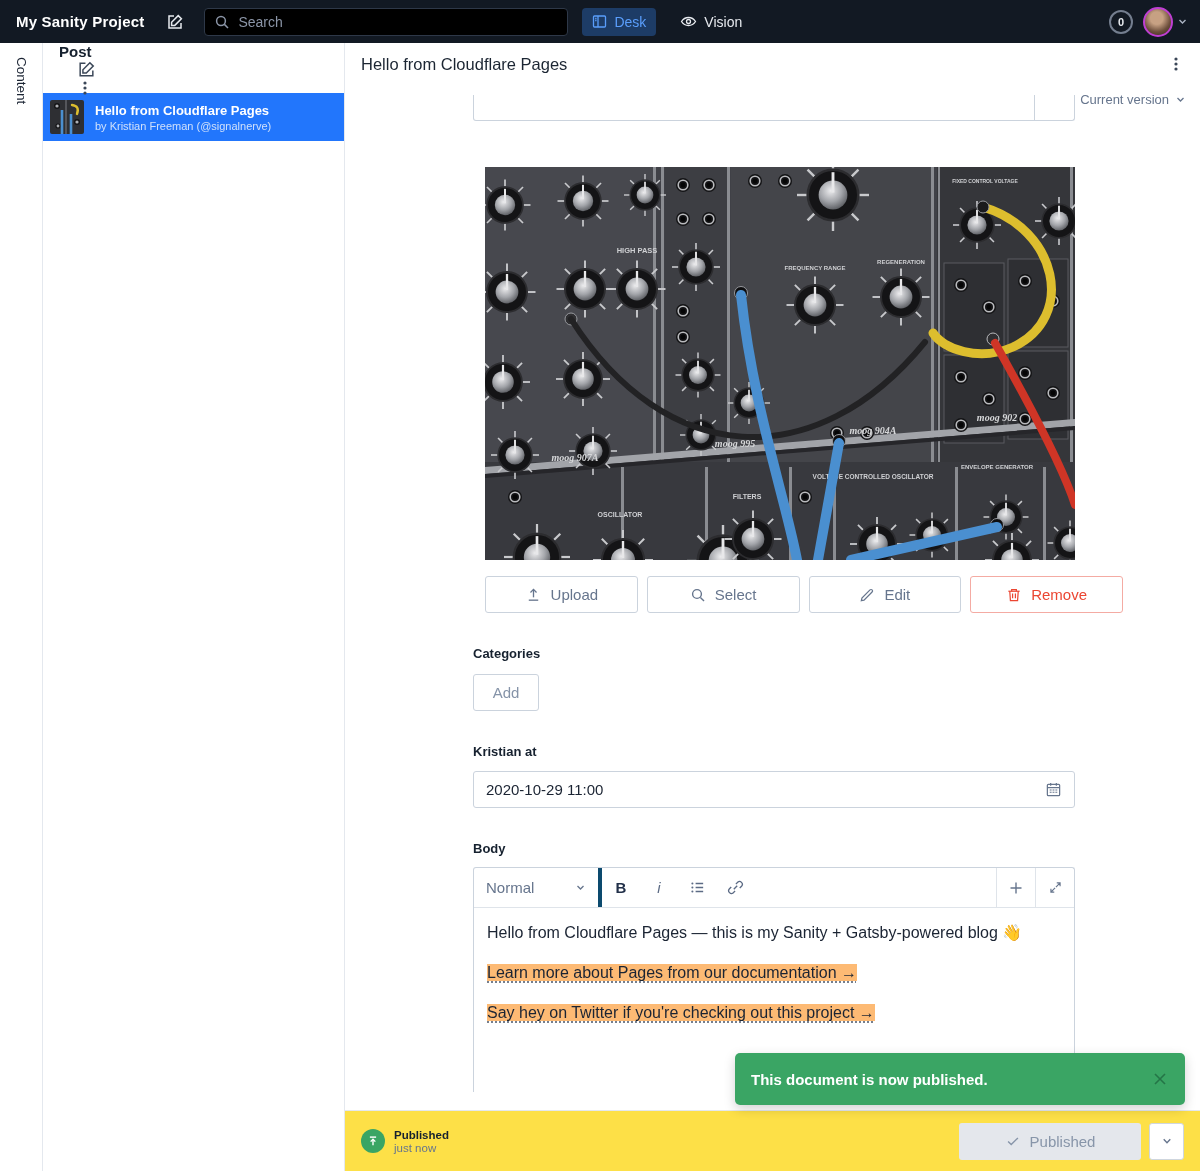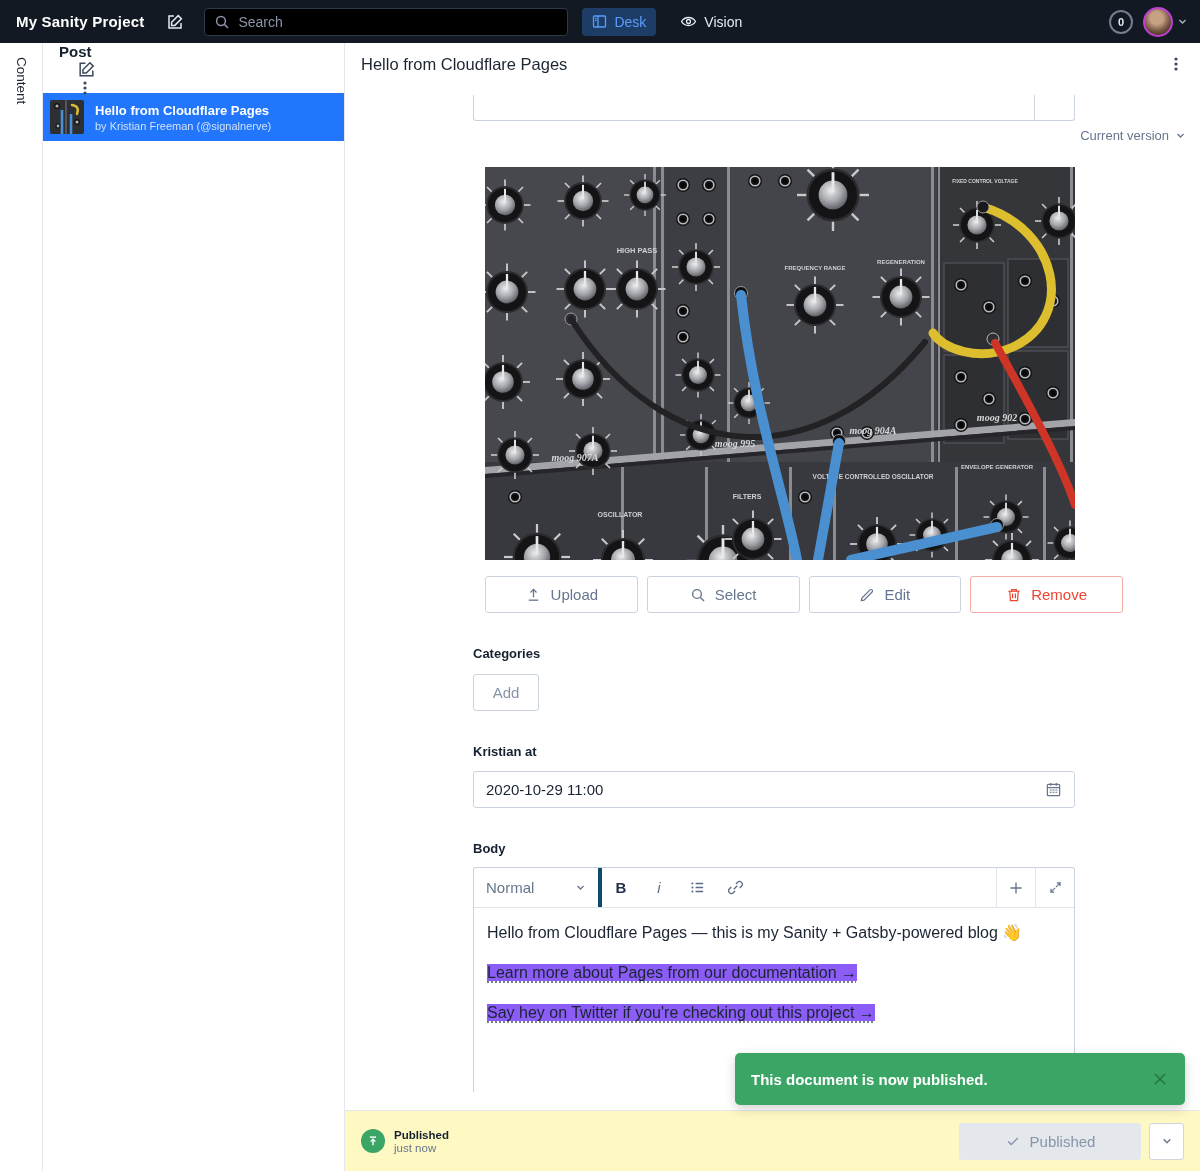--- a/index.html
+++ b/index.html
@@ -40,21 +40,21 @@
   .thumb { width:34px; height:34px; border-radius:2px; overflow:hidden; flex:none; }
   .item-title { font-size:13px; font-weight:600; color:#fff; line-height:17px; }
   .item-sub { font-size:11px; color:#cfe0fb; line-height:14px; }
 
   
   .doc-pane { flex:1; position:relative; background:#fff; }
   .doc-header { height:42px; display:flex; align-items:center; padding:0 16px; }
   .doc-title { flex:1; font-size:16.5px; font-weight:500; color:#1c2633; }
   .doc-menu { color:#3b4758; display:flex; cursor:pointer; }
   .current-version { position:absolute; top:49px; right:14px; display:flex; align-items:center; gap:6px;
-                     font-size:13px; color:#66758d; cursor:pointer;margin-top:36px; }
+                     font-size:13px; color:#66758d; cursor:pointer; }
   .clipped-field { position:absolute; top:52px; left:128px; width:602px; height:26px;
                    border:1px solid #cbd3dd; border-top:none; border-radius:0 0 3px 3px; }
   .clipped-field::after { content:""; position:absolute; right:39px; top:0; bottom:0; border-left:1px solid #cbd3dd; }
 
   .fields { position:absolute; top:112px; left:128px; width:602px; }
   .f-label { display:block; font-size:13px; font-weight:600; color:#16212f; line-height:16px; }
   .image-wrap { margin:12px 0 0 12px; width:590px; height:393px; }
   .image-wrap svg { display:block; }
 
   .img-btn-row { margin:16px 10px 0 12px; width:638px; display:flex; gap:9px; }
@@ -77,30 +77,30 @@
   .toolbar { height:40px; border-bottom:1px solid #dfe4ea; display:flex; align-items:stretch; }
   .style-select { width:128px; padding:0 12px; display:flex; align-items:center; justify-content:space-between;
                   color:#66758d; font-size:15px; border-right:4px solid #0c4a6e; cursor:pointer; }
   .t-icon { width:38px; display:flex; align-items:center; justify-content:center; color:#5c6b85; cursor:pointer; }
   .t-bold { font-weight:700; font-size:15px; color:#223049; }
   .t-italic { font-style:italic; font-size:15px; }
   .tb-right { margin-left:auto; display:flex; }
   .tb-right .t-icon { width:39px; border-left:1px solid #dfe4ea; color:#66758d; }
   .editor-body { padding:14px 13px; font-size:16px; color:#1b2433; }
   .editor-body p { margin:0 0 19px; line-height:21px; }
-  .body-link { background:#8b5cf6; text-decoration:underline dotted #4a5668; text-underline-offset:4px; cursor:pointer;margin-top:20px; }
+  .body-link { background:#fdba74; text-decoration:underline dotted #4a5668; text-underline-offset:4px; cursor:pointer;margin-top:20px; }
 
   
   .toast { position:absolute; left:390px; right:15px; bottom:66px; height:52px; background:#3aa564; border-radius:5px;
            display:flex; align-items:center; padding:0 16px; box-shadow:0 4px 12px rgba(0,0,0,.18); z-index:5; }
   .toast-msg { color:#fff; font-size:15px; font-weight:600; }
   .toast-close { margin-left:auto; color:rgba(10,60,35,.45); display:flex; cursor:pointer; }
 
   
-  .doc-footer { position:absolute; left:0; right:0; bottom:0; height:61px; background:#fef9c3;
+  .doc-footer { position:absolute; left:0; right:0; bottom:0; height:61px; background:#fde047;
                 border-top:1px solid #e4e8ee; display:flex; align-items:center; padding:0 16px; z-index:4; }
   .pub-icon { width:24px; height:24px; border-radius:50%; background:#3aa564; display:flex; align-items:center;
               justify-content:center; color:#fff; flex:none; }
   .pub-text { margin-left:9px; }
   .pub-title { font-size:11.5px; font-weight:700; color:#16212f; line-height:14px; }
   .pub-sub { font-size:11.5px; color:#66758d; line-height:13px; }
   .published-btn { margin-left:auto; width:182px; height:37px; background:#e4e7ec; border:none; border-radius:3px;
                    color:#8795a9; font-size:15px; font-weight:500; display:flex; align-items:center;
                    justify-content:center; gap:9px; font-family:inherit; cursor:default; }
   .caret-btn { margin-left:8px; width:35px; height:37px; background:#fff; border:1px solid #cfd6de; border-radius:3px;

